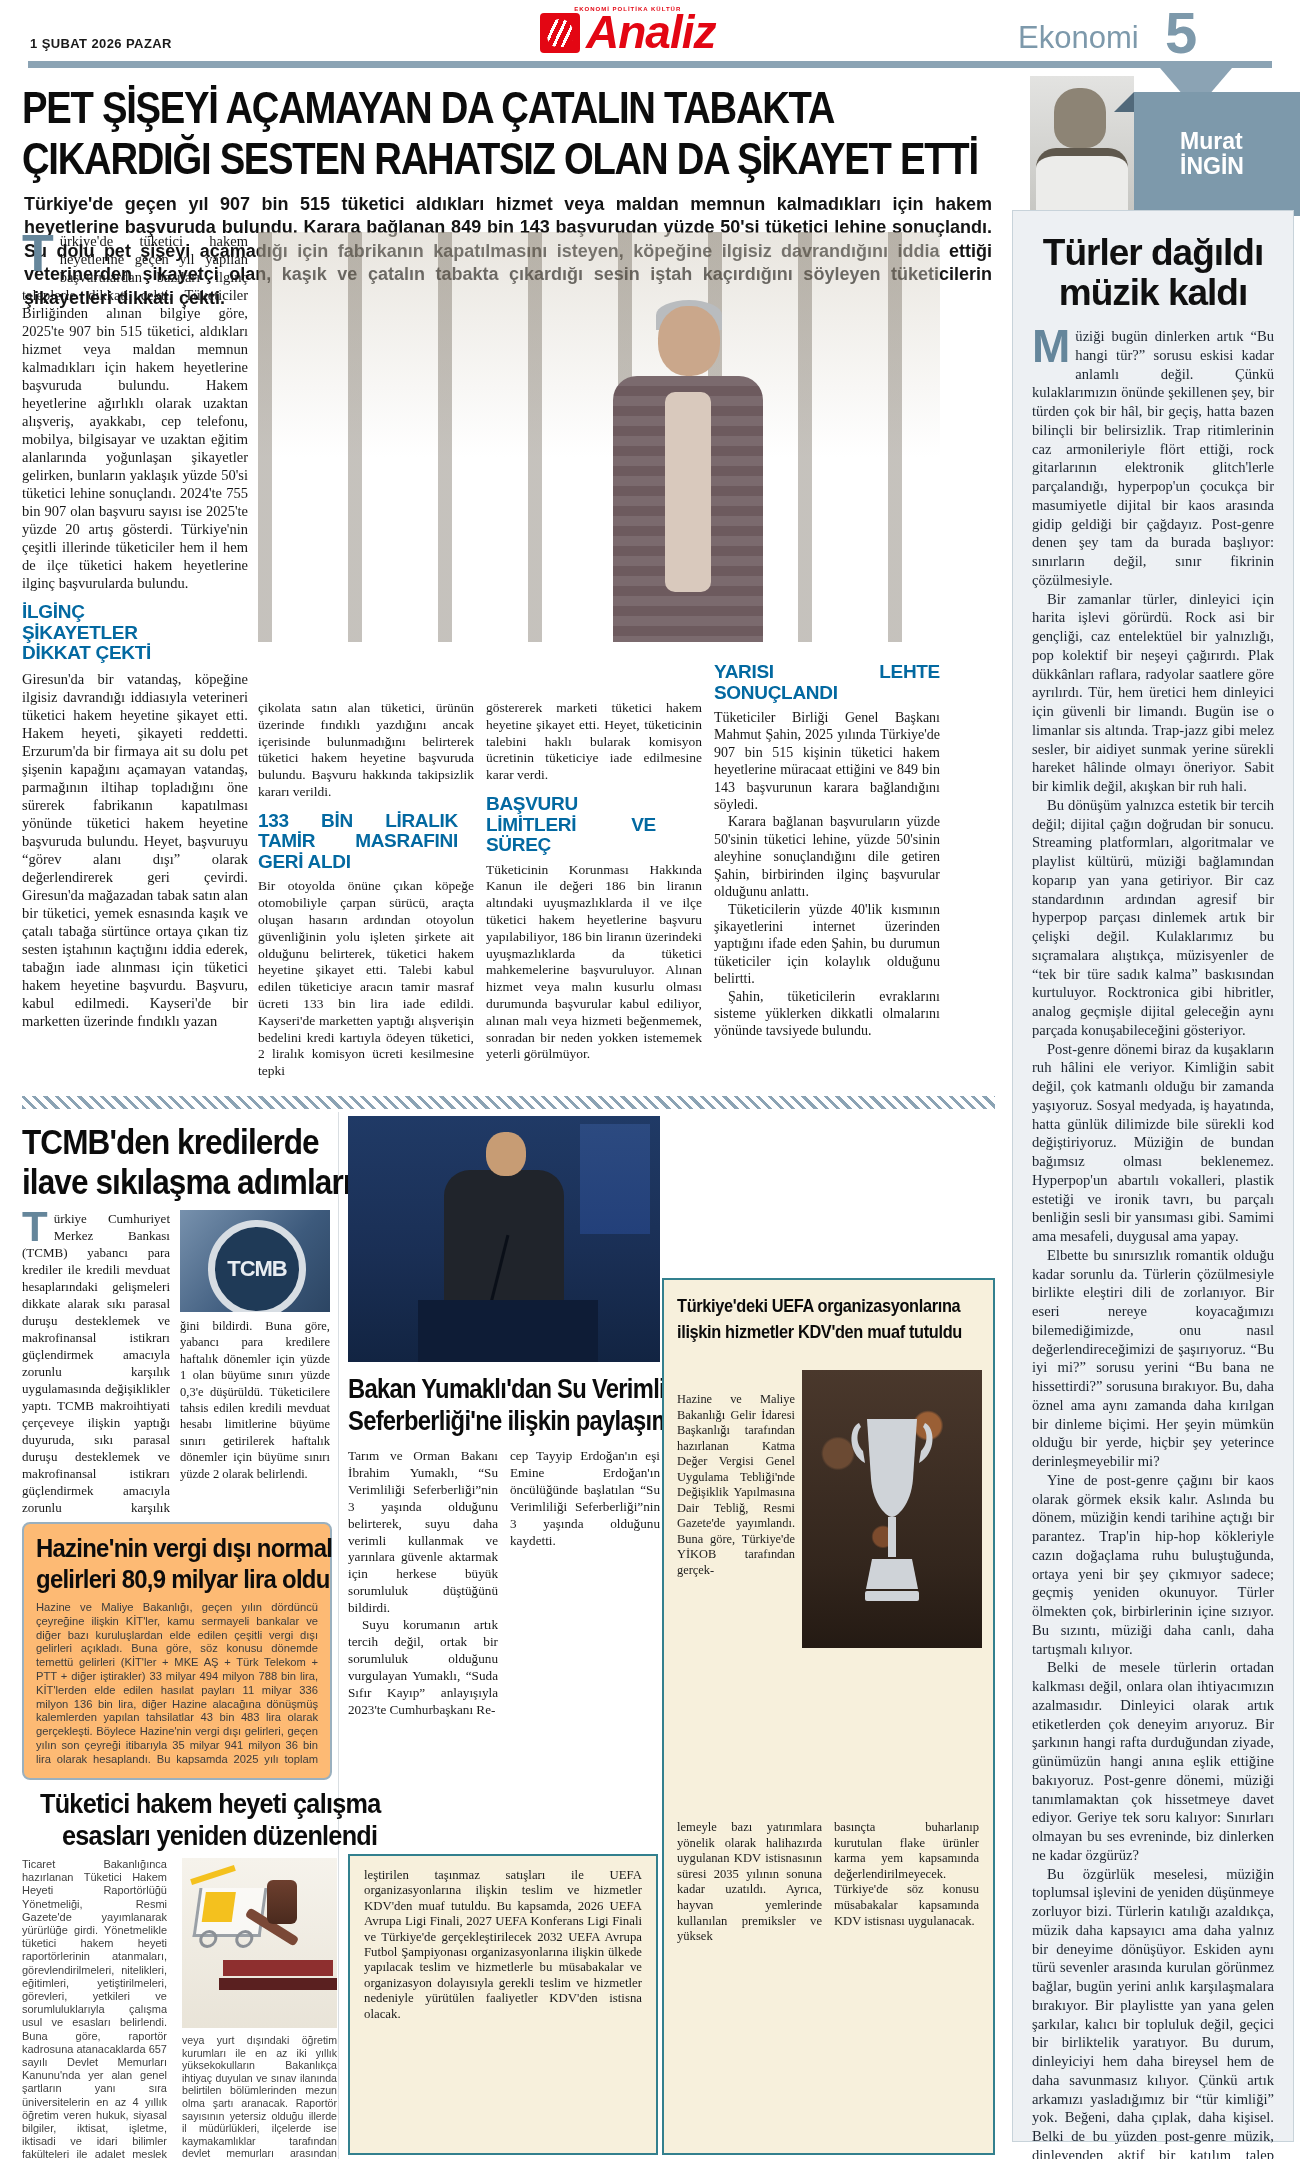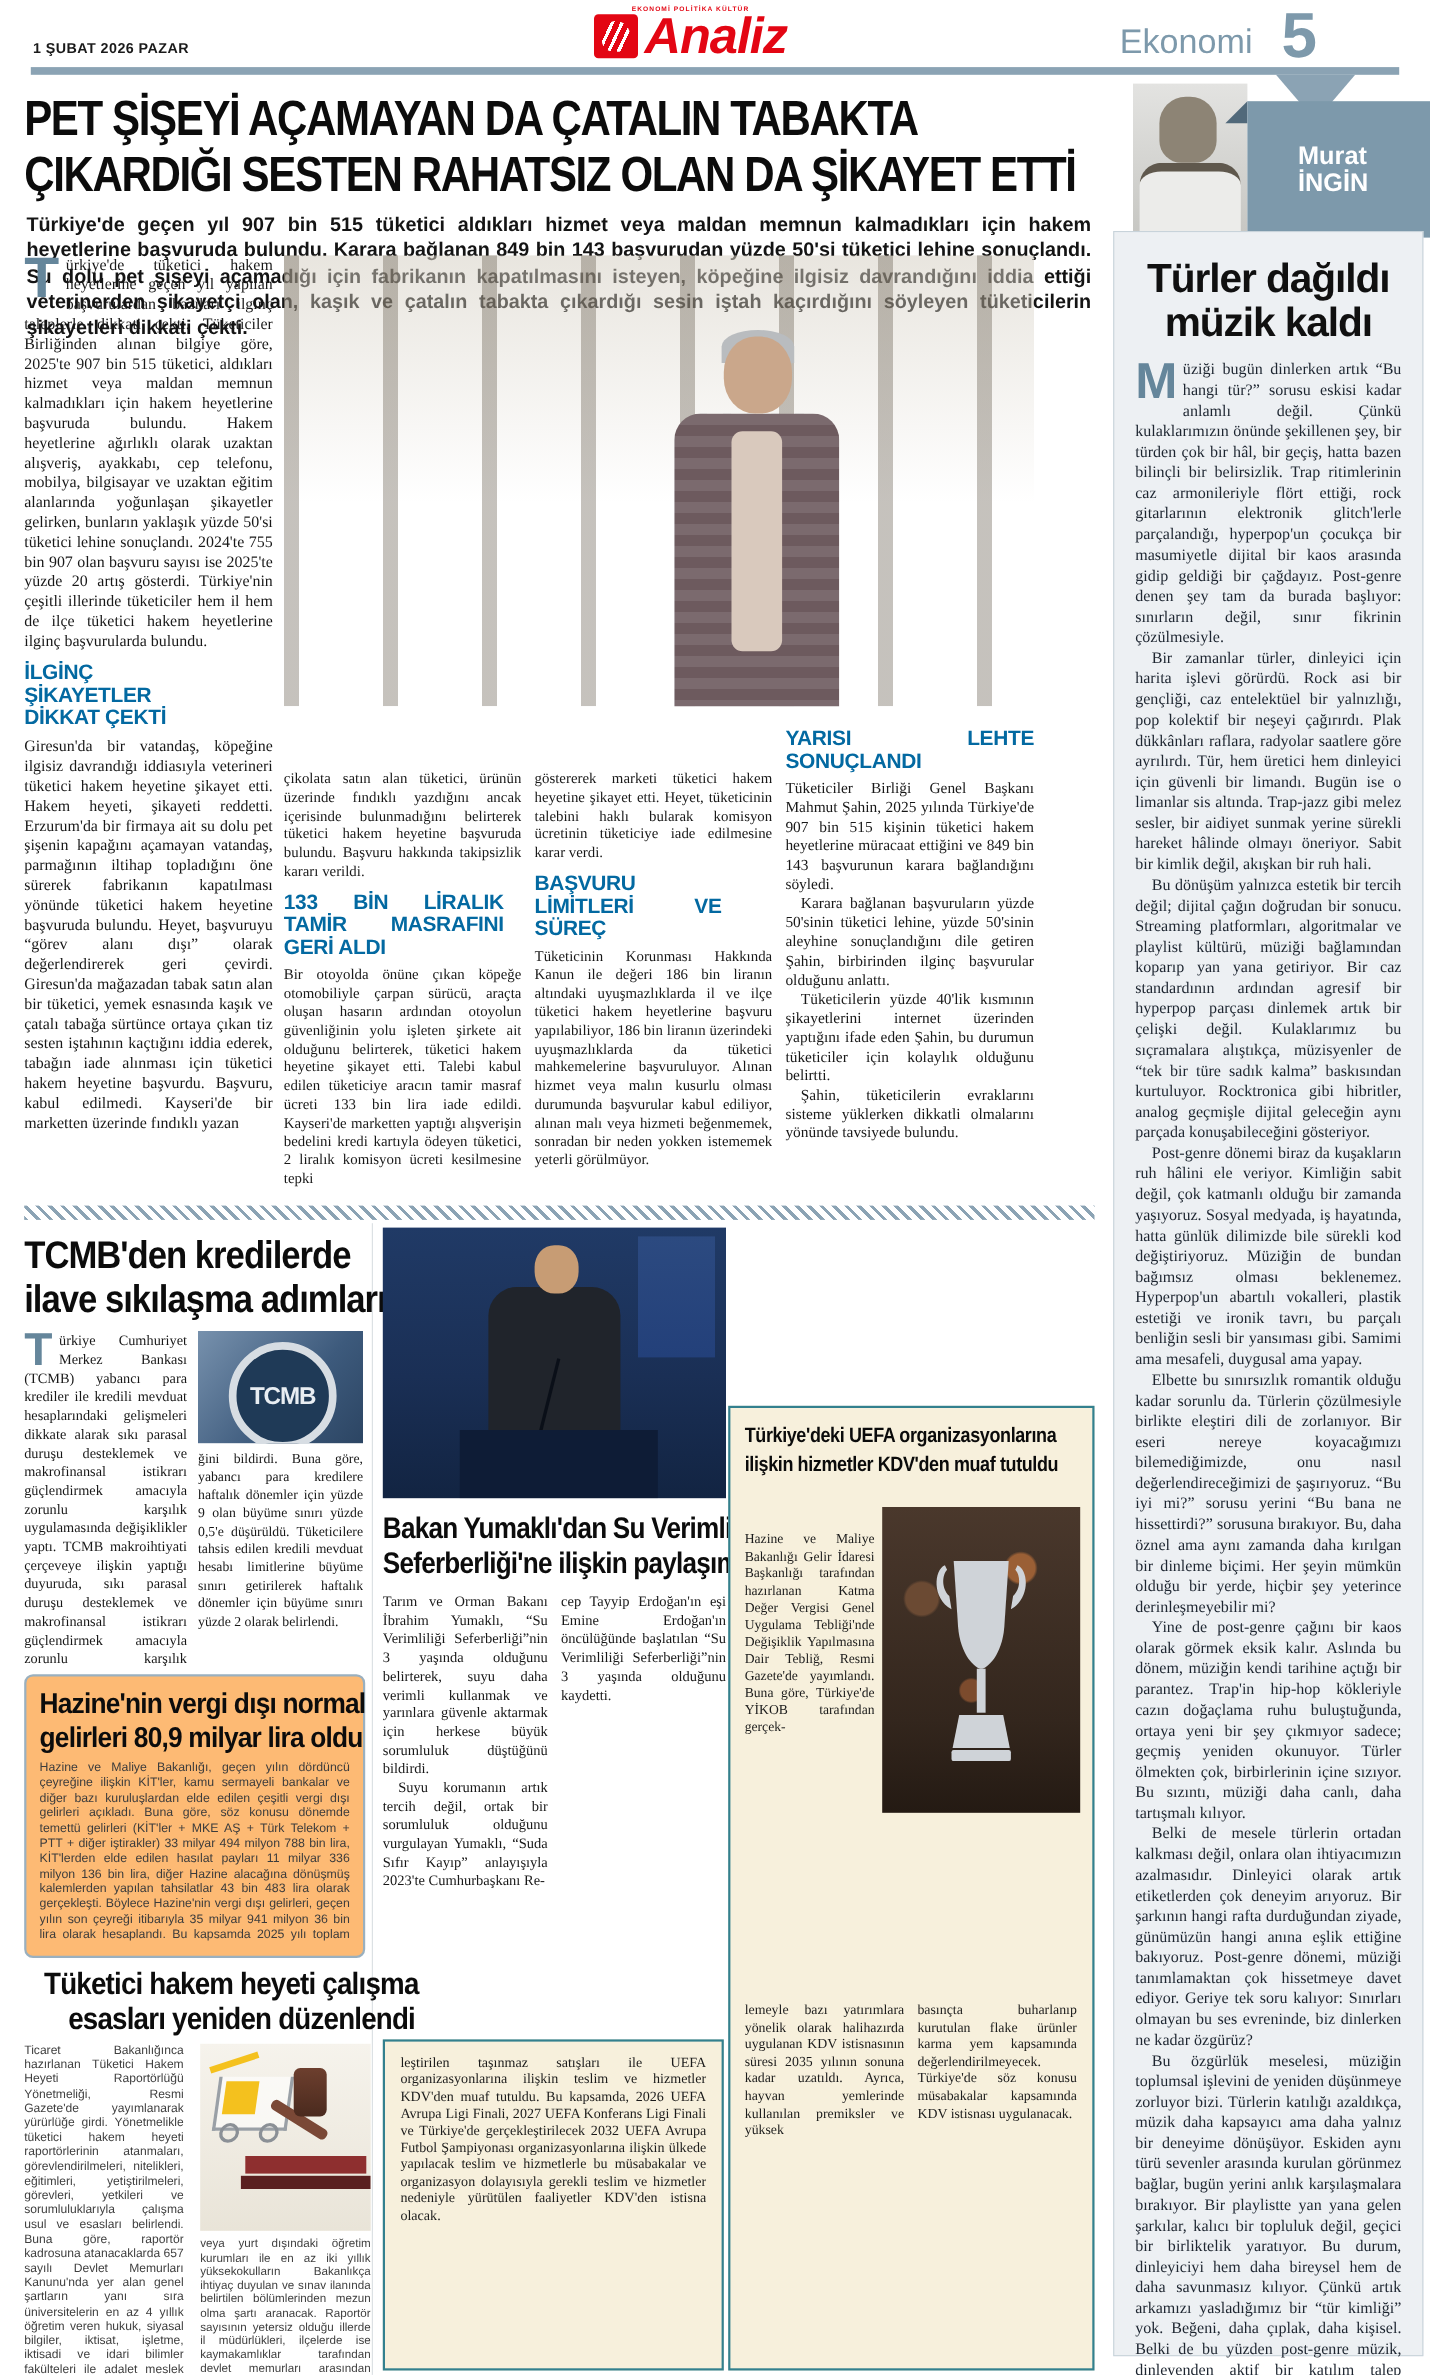--- a/index.html
+++ b/index.html
@@ -197,21 +197,21 @@
     <p><span class="dropcap" style="font-size:42px;line-height:34px;">T</span><span>ürkiye Cumhuriyet Merkez Bankası (TCMB) yabancı para krediler ile kredili mevduat hesaplarındaki gelişmeleri dikkate alarak sıkı parasal duruşu desteklemek ve makrofinansal istikrarı güçlendirmek amacıyla zorunlu karşılık uygulamasında değişiklikler yaptı. TCMB makroihtiyati çerçeveye ilişkin yaptığı duyuruda, sıkı parasal duruşu desteklemek ve makrofinansal istikrarı güçlendirmek amacıyla zorunlu karşılık uygulamasında değişikliklere gidildi-</span></p>
   </div>
 
   <div class="abs photo tcmb" style="left:180px;top:1210px;width:150px;height:102px;">
     <div class="ring">
         <span>TCMB</span>
       </div>
   </div>
 
   <div class="abs bodytxt just" style="left:180px;top:1318px;width:150px;height:198px;font-size:12.5px;line-height:16.4px;overflow:hidden;">
-    <p>ğini bildirdi. Buna göre, yabancı para kredilere haftalık dönemler için yüzde 9 olan büyüme sınırı yüzde 0,5'e düşürüldü. Tüketicilere tahsis edilen kredili mevduat hesabı limitlerine büyüme sınırı getirilerek haftalık dönemler için büyüme sınırı yüzde 2 olarak belirlendi.</p>
+    <p>ğini bildirdi. Buna göre, yabancı para kredilere haftalık dönemler için yüzde 1 olan büyüme sınırı yüzde 0,3'e düşürüldü. Tüketicilere tahsis edilen kredili mevduat hesabı limitlerine büyüme sınırı getirilerek haftalık dönemler için büyüme sınırı yüzde 2 olarak belirlendi.</p>
   </div>
 
   <div class="abs hazine-box" style="left:22px;top:1522px;width:306px;height:254px;">
     <div class="hazine-title" style="margin:10px 0 0 12px;">Hazine'nin vergi dışı normal</div>
     <div class="hazine-title" style="margin:2px 0 0 12px;">gelirleri 80,9 milyar lira oldu</div>
     <div class="hazine-body just" style="margin:7px 12px 0 12px;overflow:hidden;height:165px;">Hazine ve Maliye Bakanlığı, geçen yılın dördüncü çeyreğine ilişkin KİT'ler, kamu sermayeli bankalar ve diğer bazı kuruluşlardan elde edilen çeşitli vergi dışı gelirleri açıkladı. Buna göre, söz konusu dönemde temettü gelirleri (KİT'ler + MKE AŞ + Türk Telekom + PTT + diğer iştirakler) 33 milyar 494 milyon 788 bin lira, KİT'lerden elde edilen hasılat payları 11 milyar 336 milyon 136 bin lira, diğer Hazine alacağına dönüşmüş kalemlerden yapılan tahsilatlar 43 bin 483 lira olarak gerçekleşti. Böylece Hazine'nin vergi dışı gelirleri, geçen yılın son çeyreği itibarıyla 35 milyar 941 milyon 36 bin lira olarak hesaplandı. Bu kapsamda 2025 yılı toplam gelirleri ise 80 milyar 815 milyon 444 bin lira olarak gerçekleşti.</div>
   </div>
 
   <div class="abs h2c" style="left:40px;top:1788px;">Tüketici hakem heyeti çalışma</div>
   <div class="abs h2c" style="left:62px;top:1820px;">esasları yeniden düzenlendi</div>

